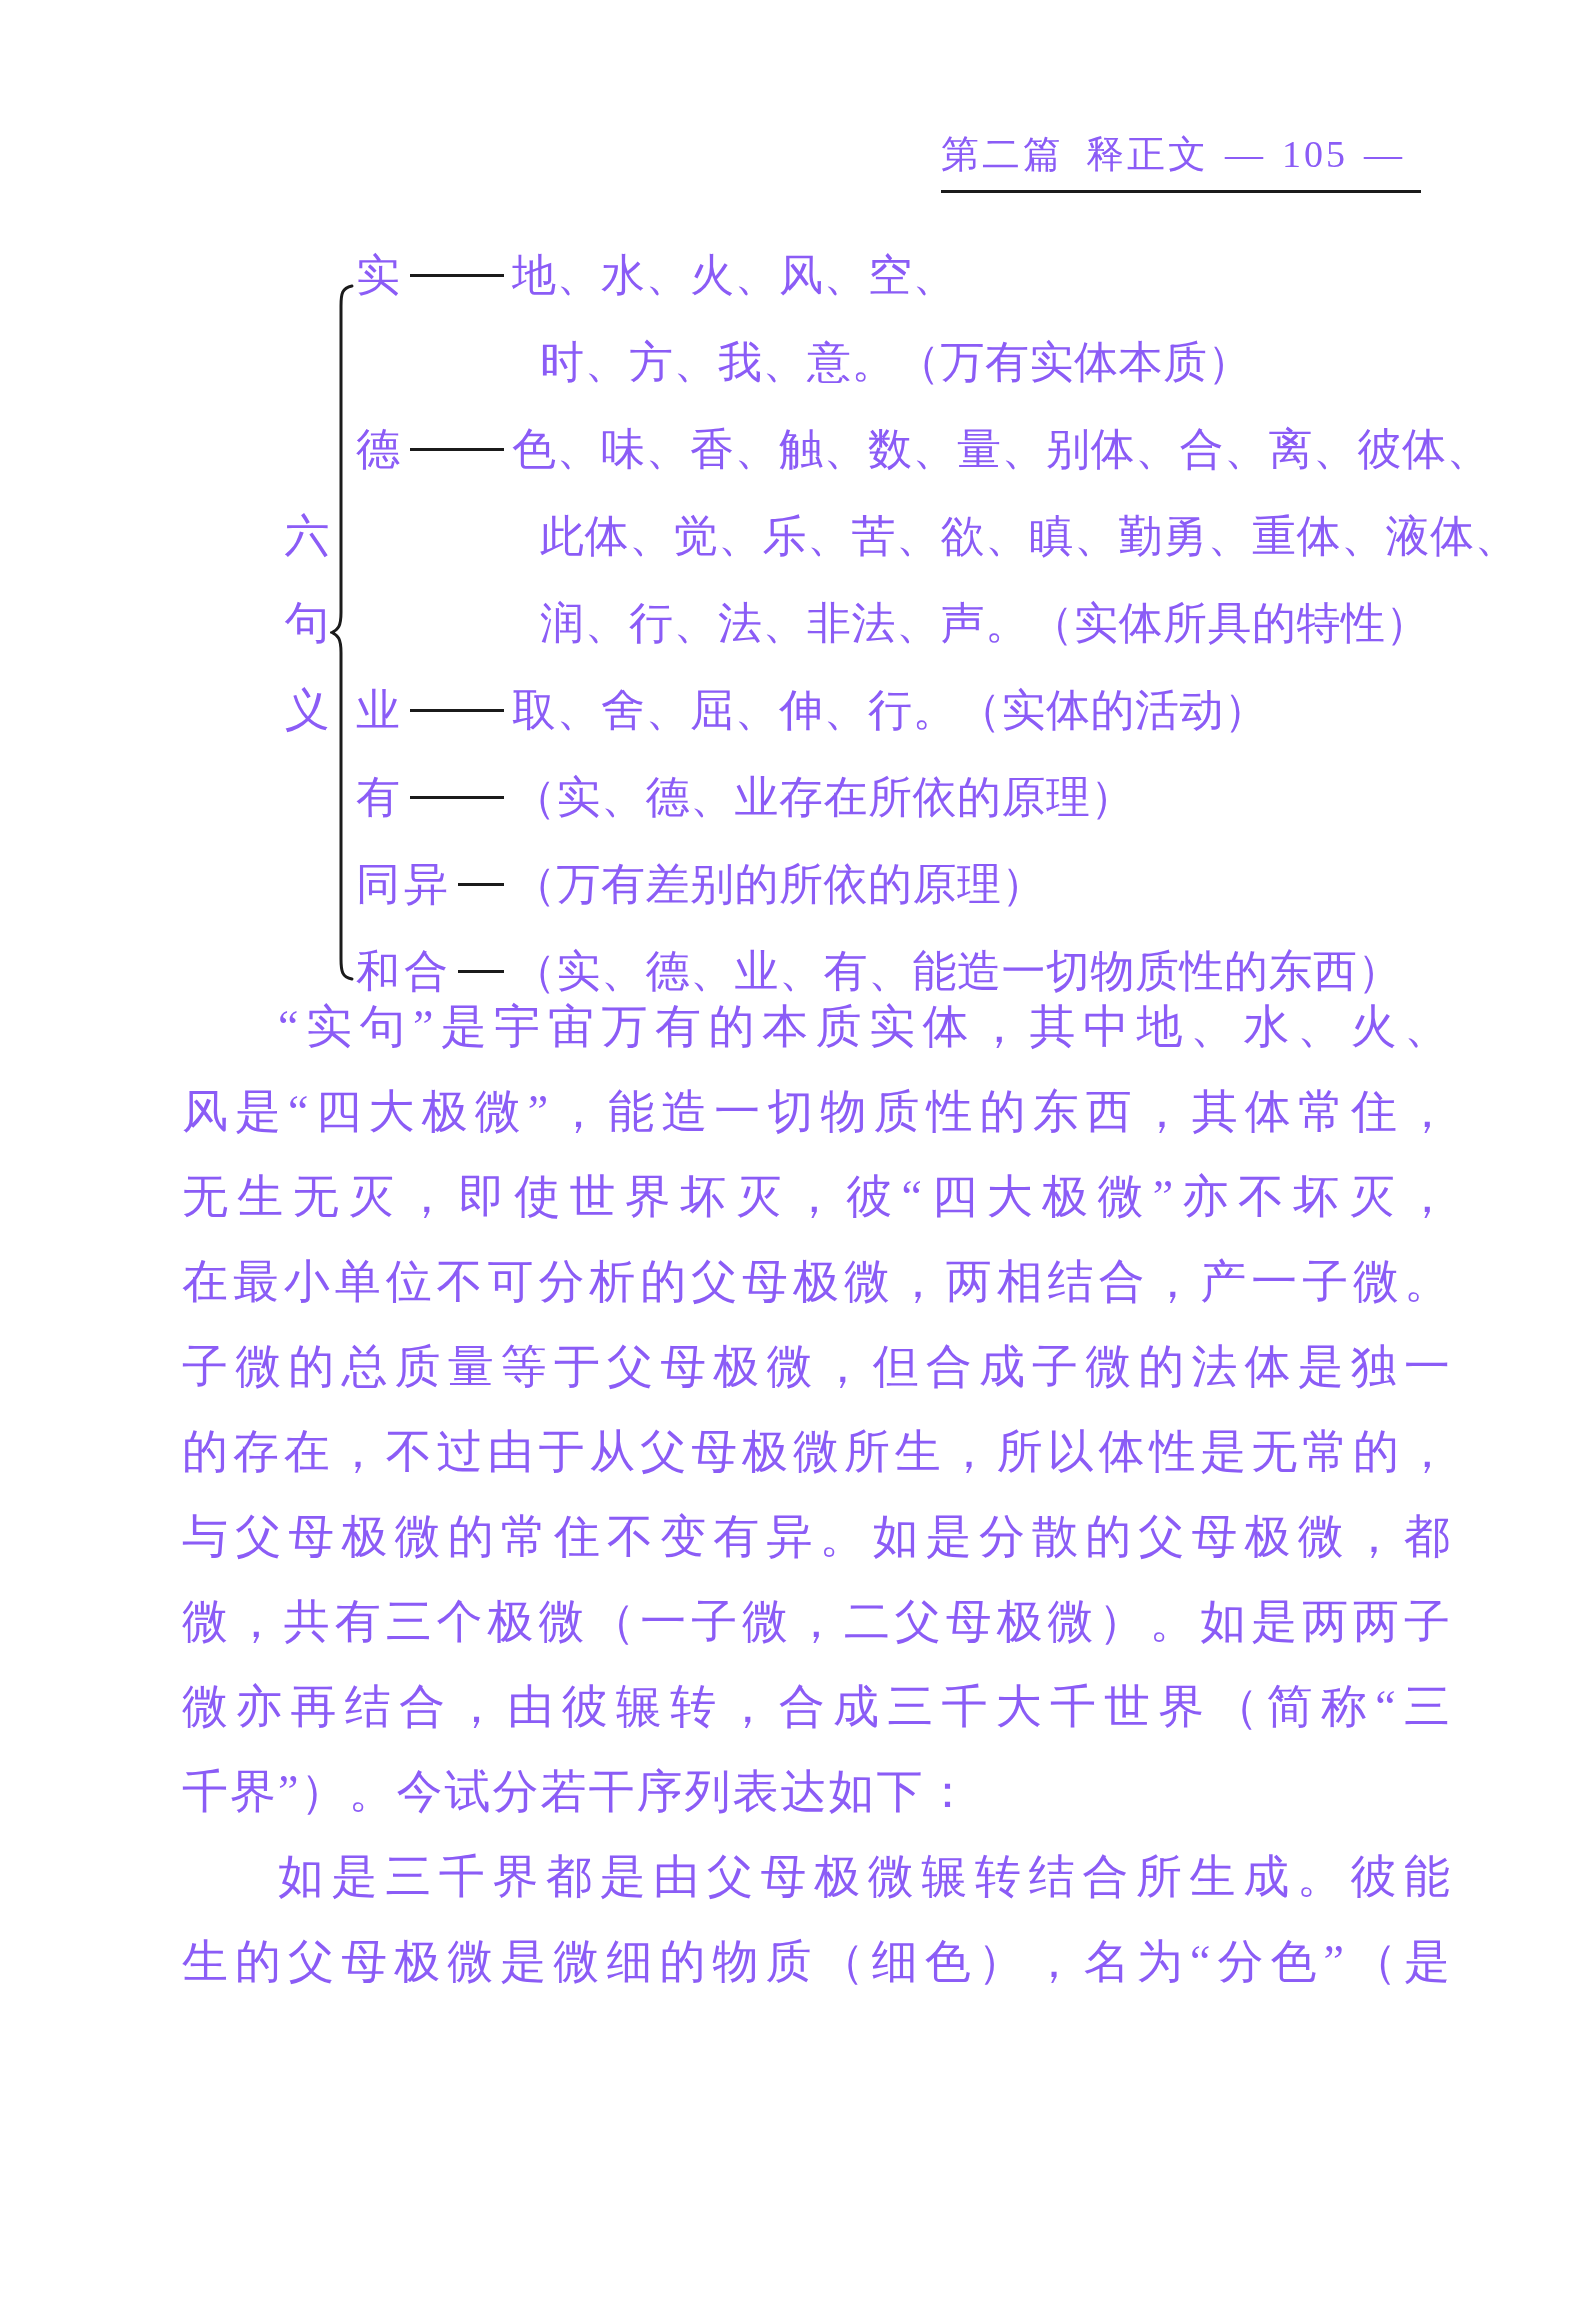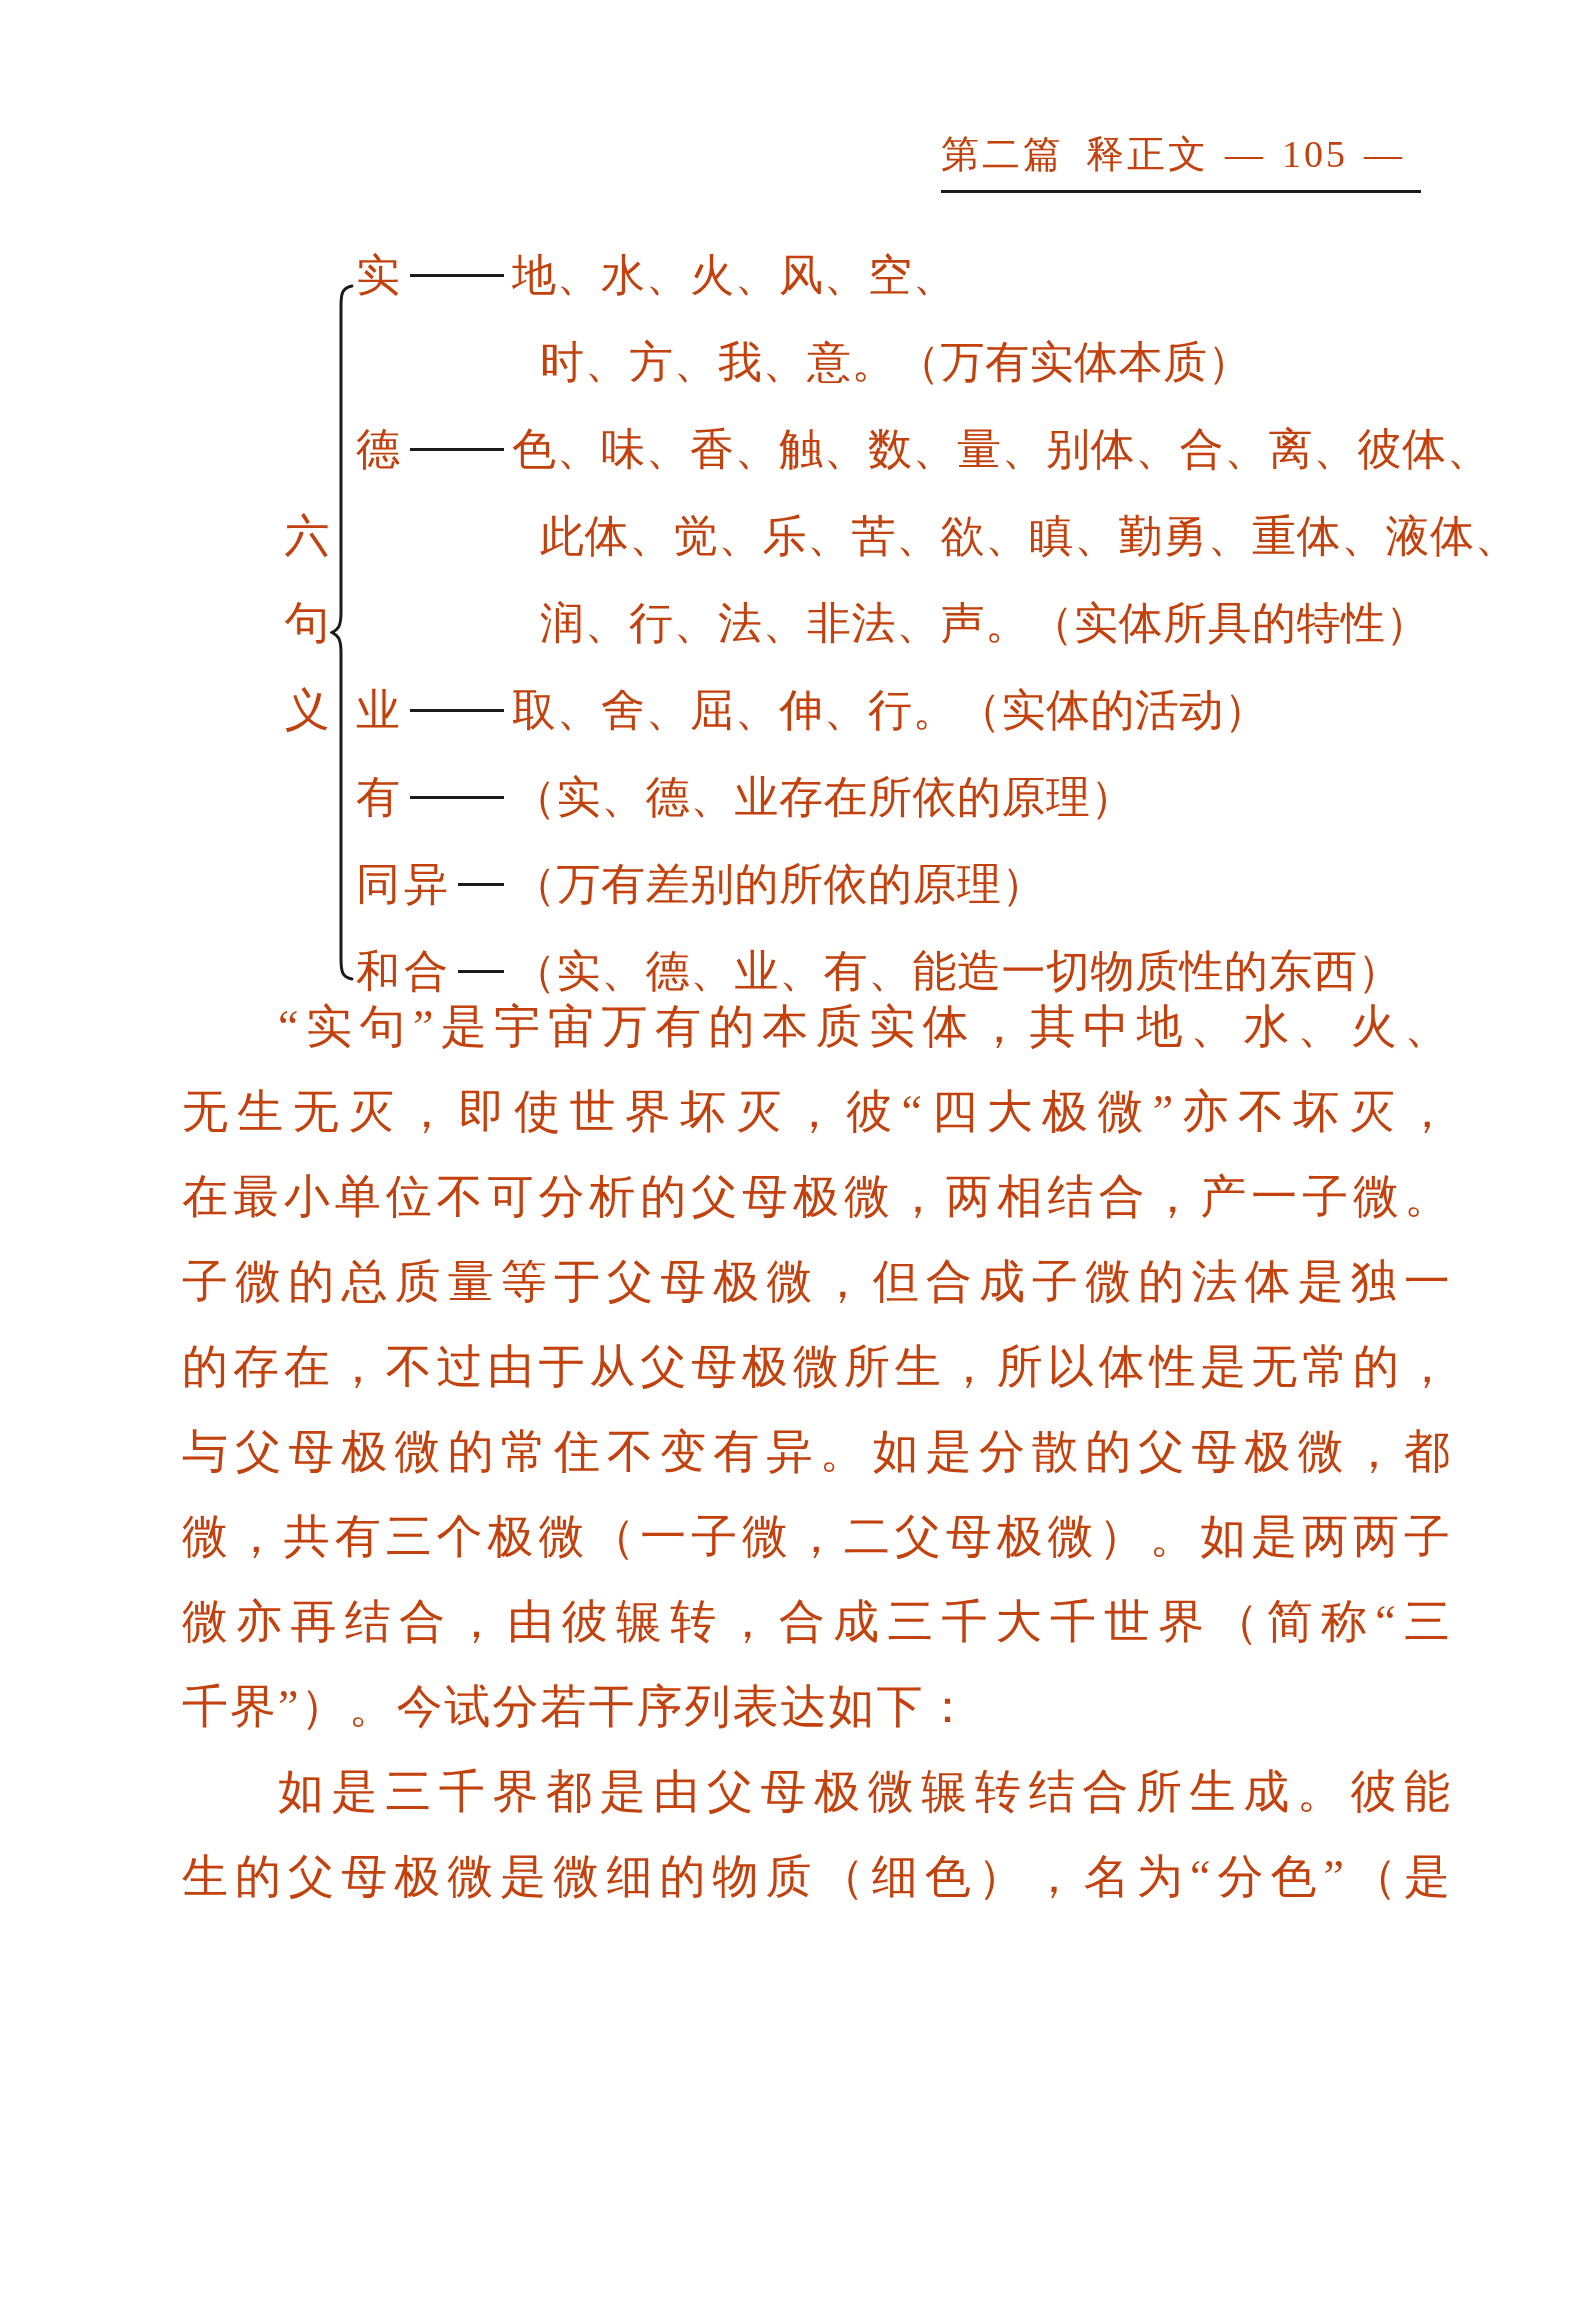--- a/index.html
+++ b/index.html
@@ -2,21 +2,21 @@
 <html><head>
 <meta charset="utf-8">
 <style>
   html,body { margin:0; padding:0; }
   body { background:#e8e8e8; }
   .page {
     position:relative;
     width:1592px; height:2306px;
     margin:0 auto;
     background:#ffffff;
-    color:#c2410c;
+    color:#8b5cf6;
     font-family:"Liberation Serif","DejaVu Serif",serif;
     overflow:hidden;
   }
 
   
   .header {
     position:absolute;
     top:129px; right:171px;
     font-size:38px;
     letter-spacing:3px;
@@ -171,20 +171,21 @@
         <span class="term">和合</span>
         <span class="hline"></span>
       </div>
       <span class="dcontent">（实、德、业、有、能造一切物质性的东西）</span>
     </div>
 
   </div>
 
   <div class="bodytext">
     <div class="bline indent">“实句”是宇宙万有的本质实体，其中地、水、火、</div>
+    <div class="bline">风是“四大极微”，能造一切物质性的东西，其体常住，</div>
     <div class="bline">无生无灭，即使世界坏灭，彼“四大极微”亦不坏灭，</div>
     <div class="bline">在最小单位不可分析的父母极微，两相结合，产一子微。</div>
     <div class="bline">子微的总质量等于父母极微，但合成子微的法体是独一</div>
     <div class="bline">的存在，不过由于从父母极微所生，所以体性是无常的，</div>
     <div class="bline">与父母极微的常住不变有异。如是分散的父母极微，都</div>
     <div class="bline">微，共有三个极微（一子微，二父母极微）。如是两两子</div>
     <div class="bline">微亦再结合，由彼辗转，合成三千大千世界（简称“三</div>
     <div class="bline endline">千界”）。今试分若干序列表达如下：</div>
     <div class="bline indent">如是三千界都是由父母极微辗转结合所生成。彼能</div>
     <div class="bline">生的父母极微是微细的物质（细色），名为“分色”（是</div>

